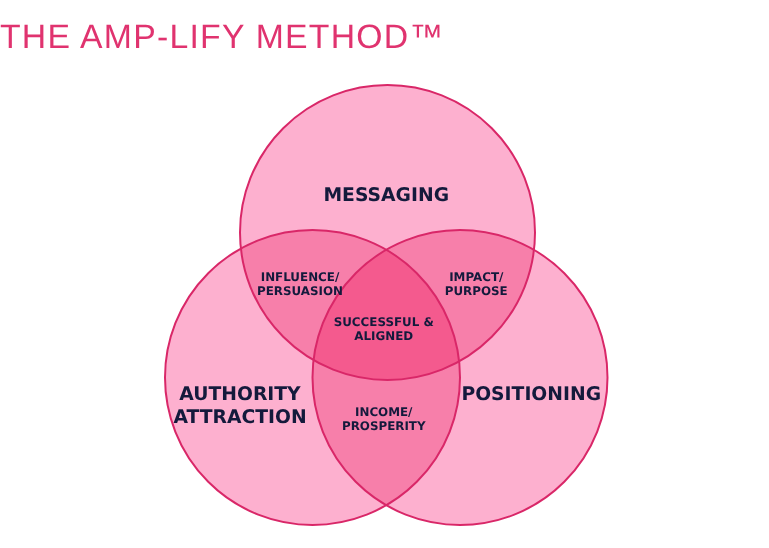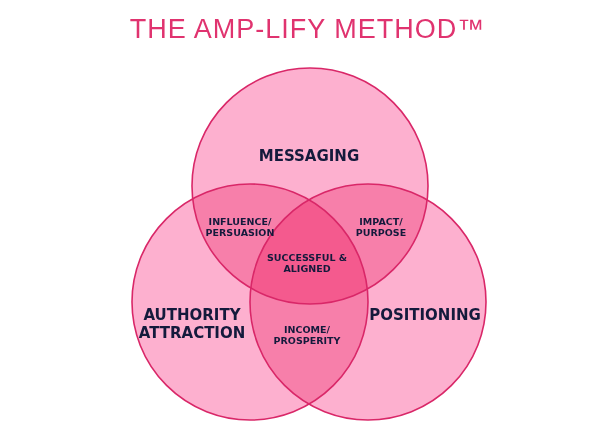--- a/index.html
+++ b/index.html
@@ -1,18 +1,18 @@
 <!DOCTYPE html>
 <html><head>
 <meta charset="utf-8">
 <style>
   html, body { margin: 0; padding: 0; background: #ffffff; }
   body { width: 615px; height: 438px; position: relative; overflow: hidden; font-family: "DejaVu Sans", sans-serif; }
   .title {
-    position: absolute; left: 0; top: 14px; width: 615px; text-align: center;
+    position: absolute; left: 0; top: 14px; width: 615px; text-align: left;
     font-family: "Liberation Sans", sans-serif; font-size: 27px; letter-spacing: 1px;
     color: #e0336f; font-weight: normal;
   }
   svg { position: absolute; left: 0; top: 0; }
   .lbl { font-family: "DejaVu Sans", sans-serif; font-weight: bold; fill: #141a3c; text-anchor: middle; }
   .big { font-size: 15px; }
   .small { font-size: 9.5px; }
 </style>
 </head>
 <body>

